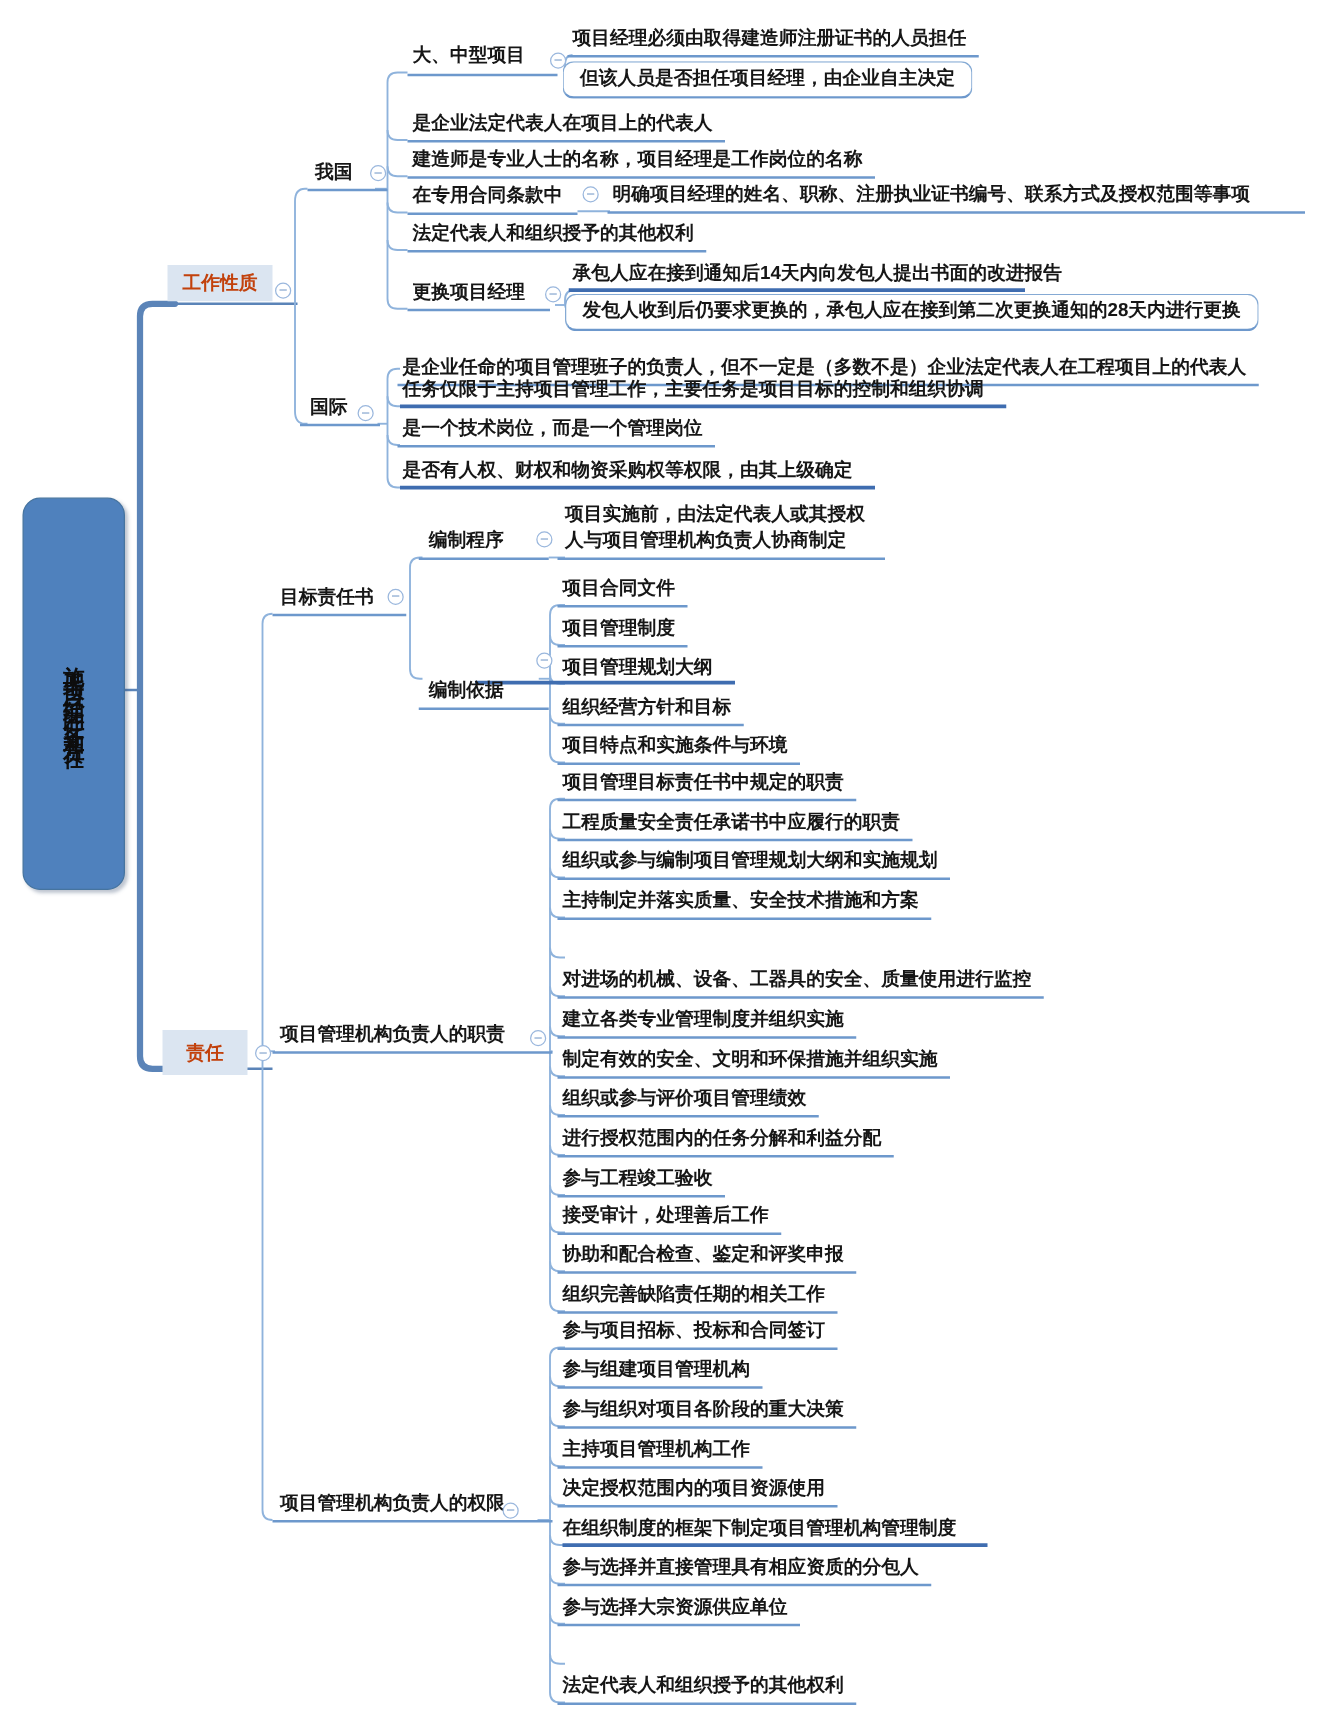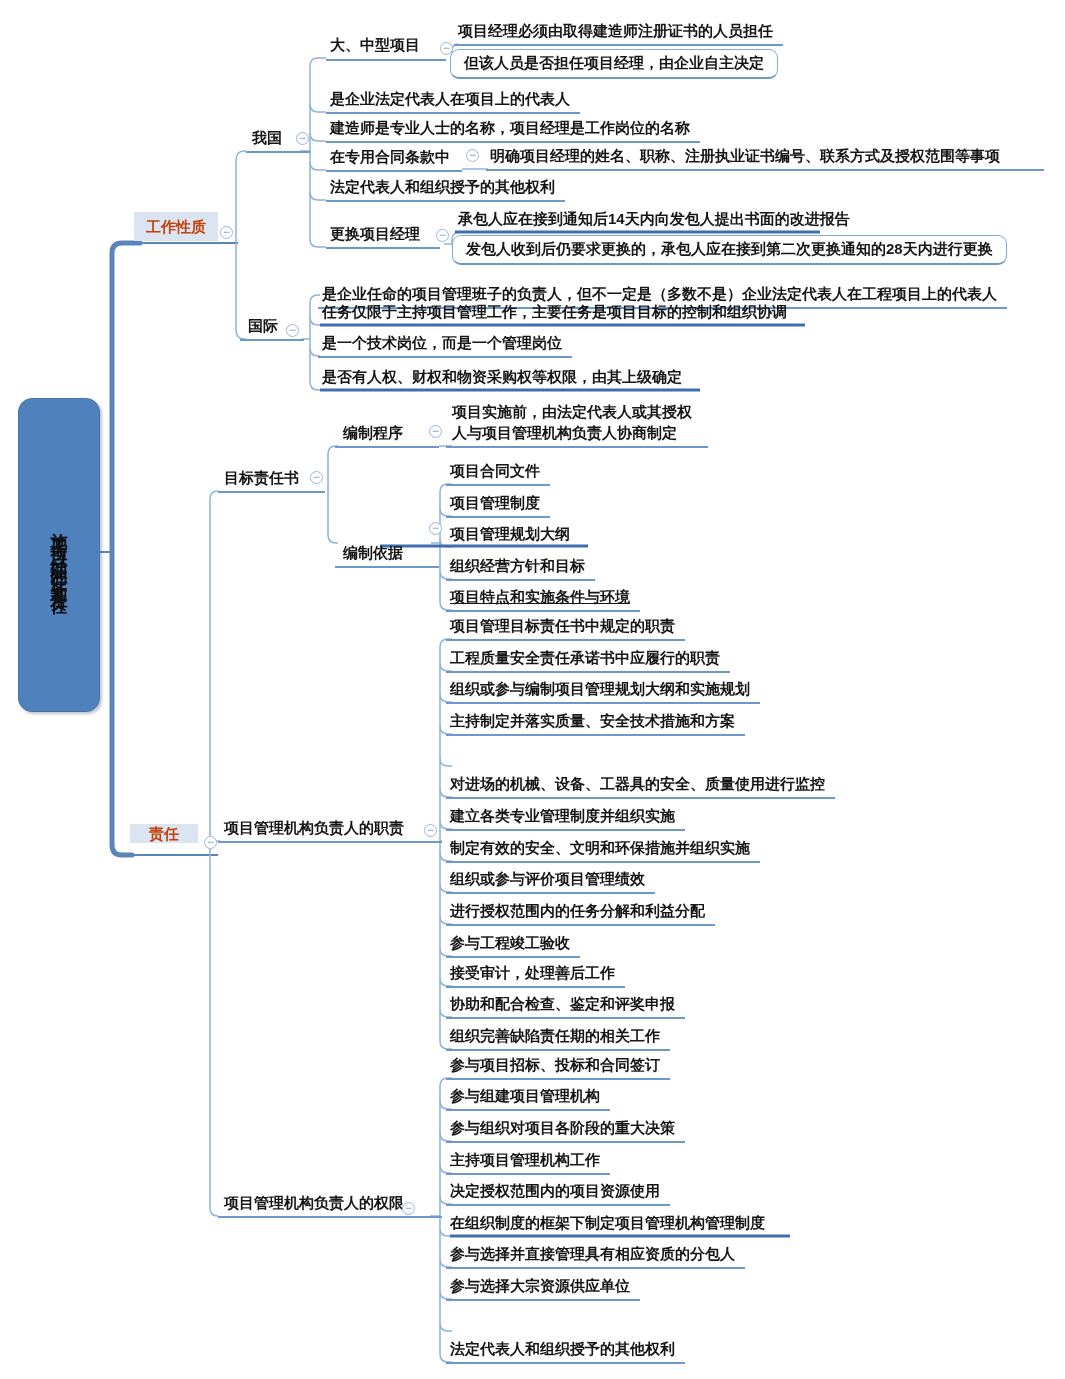--- a/index.html
+++ b/index.html
@@ -154,40 +154,40 @@
   <div class="rectnode" style="left:452px;top:235px;">发包人收到后仍要求更换的，承包人应在接到第二次更换通知的28天内进行更换</div>
 
   <div class="node" style="left:240px;top:315px;padding:1px 26px 4px 8px;">国际</div>
   <div class="collapse" style="left:286px;top:324px;">−</div>
 
   <div class="node" style="left:318px;top:283px;">是企业任命的项目管理班子的负责人，但不一定是（多数不是）企业法定代表人在工程项目上的代表人</div>
   <div class="node" style="left:318px;top:301px;border-bottom:none;">任务仅限于主持项目管理工作，主要任务是项目目标的控制和组织协调</div>
   <div class="node" style="left:318px;top:332px;">是一个技术岗位，而是一个管理岗位</div>
   <div class="node" style="left:318px;top:366px;border-bottom:none;">是否有人权、财权和物资采购权等权限，由其上级确定</div>
 
-  <div class="boxnode" style="left:130px;top:824px;width:68px;height:19px;">
+  <div class="boxnode" style="left:130px;top:824px;width:68px;height:36px;">
     <span>责任</span>
   </div>
   <div class="collapse" style="left:204px;top:836px;">−</div>
 
   <div class="node" style="left:218px;top:467px;padding:1px 26px 4px 6px;">目标责任书</div>
   <div class="collapse" style="left:310px;top:471px;">−</div>
 
   <div class="node" style="left:335px;top:422px;padding:1px 36px 4px 8px;">编制程序</div>
   <div class="collapse" style="left:429px;top:425px;">−</div>
   <div class="node wrapnode" style="left:446px;top:400px;width:252px;padding:1px 4px 3px 6px;">项目实施前，由法定代表人或其授权人与项目管理机构负责人协商制定</div>
 
   <div class="node" style="left:335px;top:542px;padding:1px 36px 4px 8px;">编制依据</div>
   <div class="collapse" style="left:429px;top:522px;">−</div>
 
   <div class="node" style="left:446px;top:460px;">项目合同文件</div>
   <div class="node" style="left:446px;top:492px;">项目管理制度</div>
   <div class="node" style="left:446px;top:523px;border-bottom:none;">项目管理规划大纲</div>
   <div class="node" style="left:446px;top:555px;">组织经营方针和目标</div>
-  <div class="node" style="left:446px;top:586px;text-decoration:underline;">项目特点和实施条件与环境</div>
+  <div class="node" style="left:446px;top:586px;">项目特点和实施条件与环境</div>
 
   <div class="node" style="left:218px;top:817px;padding:1px 38px 4px 6px;">项目管理机构负责人的职责</div>
   <div class="collapse" style="left:424px;top:824px;">−</div>
 
   <div class="node" style="left:446px;top:615px;">项目管理目标责任书中规定的职责</div>
   <div class="node" style="left:446px;top:647px;">工程质量安全责任承诺书中应履行的职责</div>
   <div class="node" style="left:446px;top:678px;">组织或参与编制项目管理规划大纲和实施规划</div>
   <div class="node" style="left:446px;top:710px;">主持制定并落实质量、安全技术措施和方案</div>
   <div class="node" style="left:446px;top:773px;">对进场的机械、设备、工器具的安全、质量使用进行监控</div>
   <div class="node" style="left:446px;top:805px;">建立各类专业管理制度并组织实施</div>

